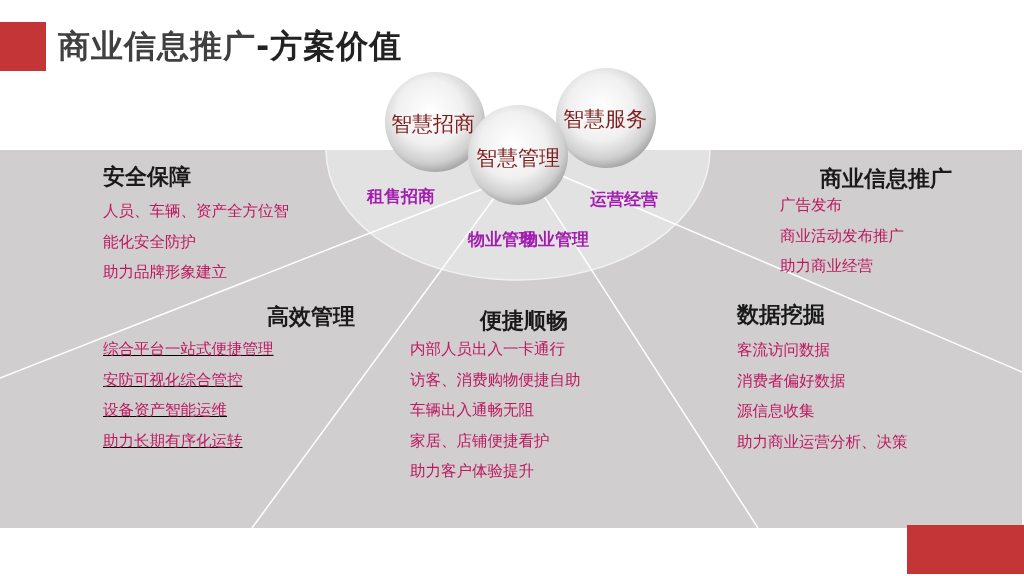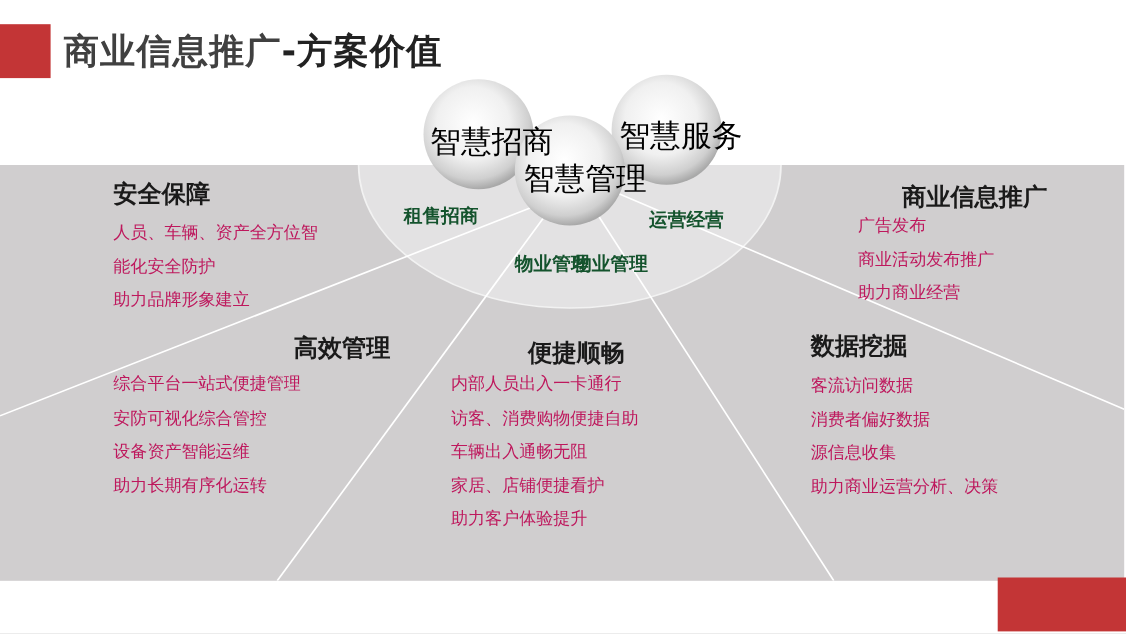--- a/index.html
+++ b/index.html
@@ -6,22 +6,22 @@
   body{width:1024px;height:576px;position:relative;overflow:hidden;background:#ffffff;font-family:"DejaVu Sans","Liberation Sans",sans-serif;}
   .abs{position:absolute;}
   #title-bar{left:0;top:22px;width:46px;height:49px;background:#c33536;}
   #title{left:58px;top:24px;font-size:32px;font-weight:bold;color:#222;letter-spacing:1px;line-height:44px;white-space:nowrap;}
   #title .pre{color:#404040;}
   #band{left:0;top:150px;width:1022px;height:378px;background:#d0cecf;}
   #corner-block{left:907px;top:525px;width:117px;height:49px;background:#c33536;}
   svg.overlay{position:absolute;left:0;top:0;}
   .heading{font-size:22px;font-weight:bold;color:#1a1a1a;white-space:nowrap;}
   .line{font-size:15.5px;color:#be185d;white-space:nowrap;line-height:30.5px;}
-  .label-inner{font-size:17px;font-weight:bold;color:#14532d;white-space:nowrap;}
-  .sphere-label{font-size:28px;color:#000000;white-space:nowrap;}
+  .label-inner{font-size:17px;font-weight:bold;color:#a21caf;white-space:nowrap;}
+  .sphere-label{font-size:21px;color:#7f1d1d;white-space:nowrap;}
   .right{text-align:left;}
 </style>
 </head>
 <body>
 
 <div id="title-bar" class="abs"></div>
 <div id="title" class="abs"><span class="pre">商业信息推广</span><span>-方案价值</span></div>
 
 <div id="band" class="abs"></div>
 
@@ -61,21 +61,21 @@
 <div class="abs" style="left:103px;top:162px;">
   <div class="heading">安全保障</div>
   <div style="margin-top:4px;">
     <div class="line">人员、车辆、资产全方位智</div>
     <div class="line">能化安全防护</div>
     <div class="line">助力品牌形象建立</div>
   </div>
 </div>
 
 <div class="abs heading" style="left:267px;top:302px;">高效管理</div>
-<div class="abs" style="left:103px;top:334px;">
+<div class="abs" style="left:103px;top:334px;text-decoration:underline;">
   <div class="line">综合平台一站式便捷管理</div>
   <div class="line">安防可视化综合管控</div>
   <div class="line">设备资产智能运维</div>
   <div class="line">助力长期有序化运转</div>
 </div>
 
 <div class="abs heading" style="left:480px;top:306px;">便捷顺畅</div>
 <div class="abs" style="left:410px;top:334px;">
   <div class="line">内部人员出入一卡通行</div>
   <div class="line">访客、消费购物便捷自助</div>

